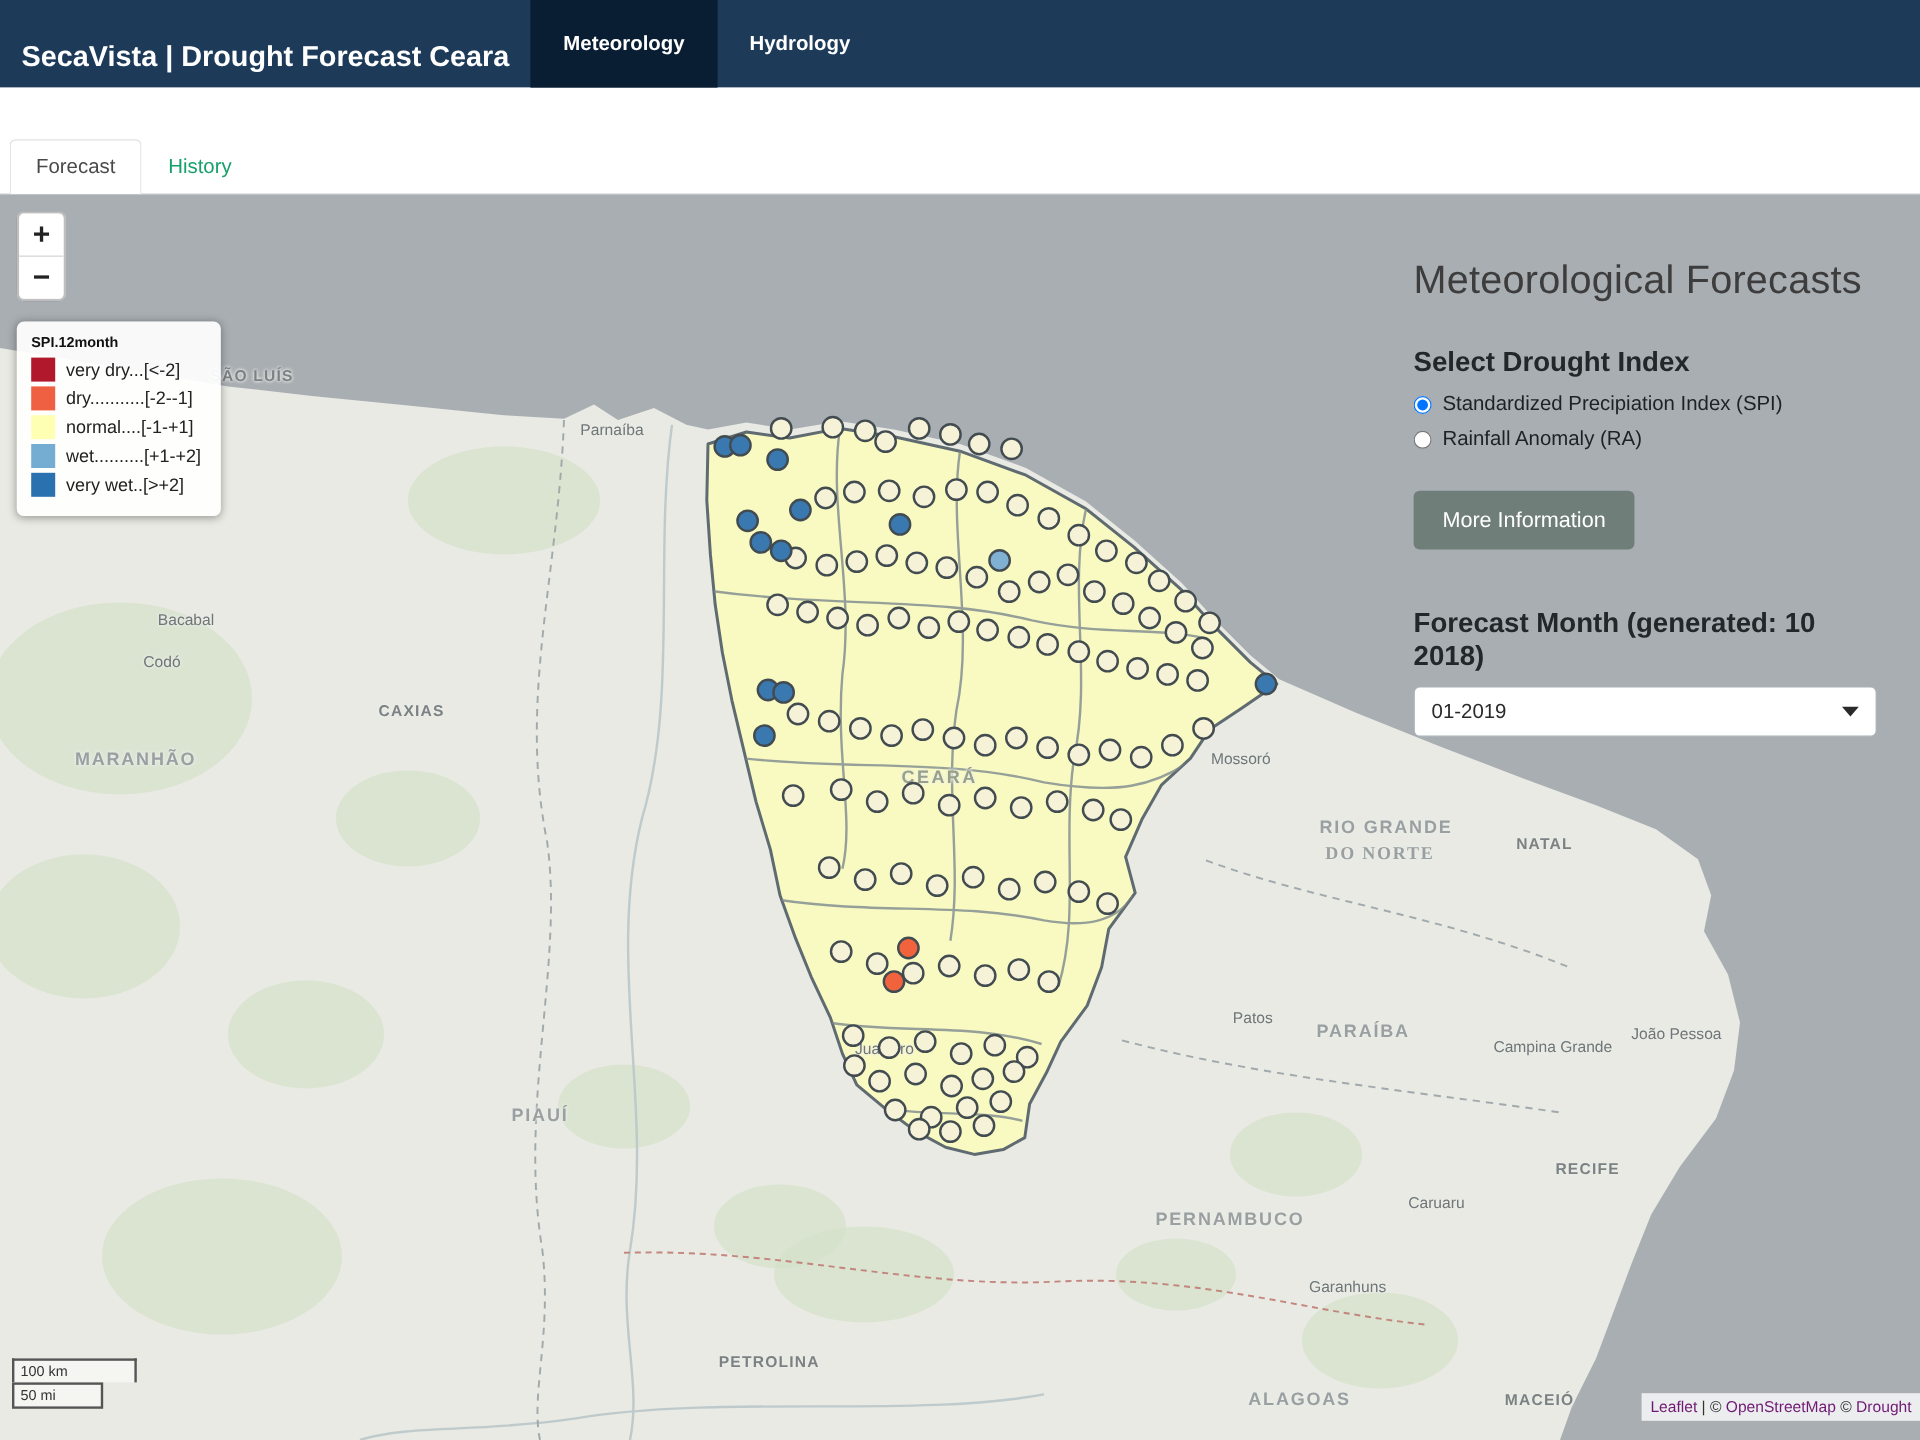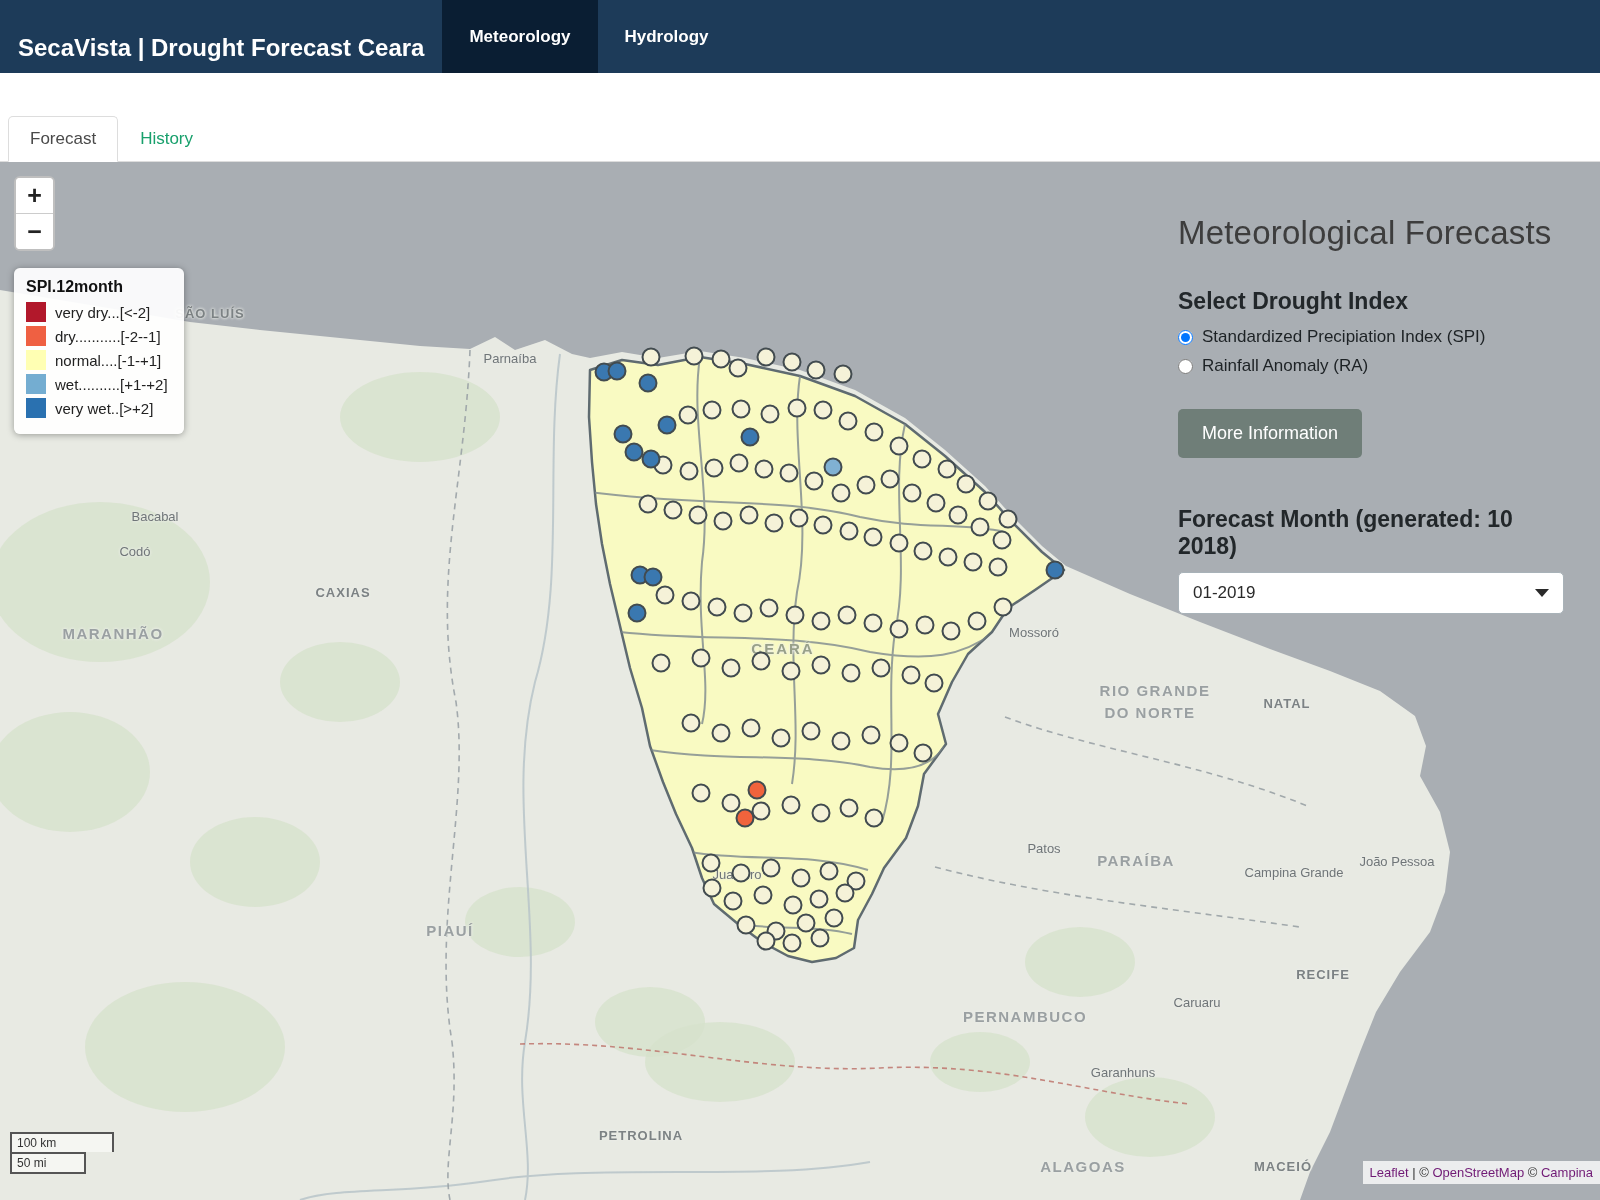--- a/index.html
+++ b/index.html
@@ -31,21 +31,21 @@
     pointer-events:auto;cursor:pointer;}
   
   .zoom-control{position:absolute;left:14px;top:14px;width:37px;background:#fff;
     border:2px solid rgba(0,0,0,.25);border-radius:6px;overflow:hidden;}
   .zoom-btn{height:35px;line-height:35px;text-align:center;font-size:25px;font-weight:bold;
     color:#222;cursor:pointer;background:#fff;}
   .zoom-btn:first-child{border-bottom:1px solid #ccc;}
   
   .legend{position:absolute;left:14px;top:106px;background:rgba(255,255,255,.93);
     border-radius:6px;box-shadow:0 1px 7px rgba(0,0,0,.35);padding:10px 16px 12px 12px;}
-  .legend-title{font-size:16px;font-weight:bold;color:#111;margin-bottom:6px;}
+  .legend-title{font-size:12px;font-weight:bold;color:#111;margin-bottom:6px;}
   .legend-item{display:flex;align-items:center;gap:9px;font-size:15px;color:#222;margin:4px 0;}
   .swatch{width:20px;height:20px;display:inline-block;flex:0 0 20px;}
   
   .panel{position:absolute;left:1178px;top:10px;width:388px;margin-top:42px;}
   .panel h1{font-size:33px;font-weight:400;color:#3d3d3d;margin:0 0 36px 0;letter-spacing:.2px;}
   .panel-label{font-size:23px;font-weight:bold;color:#22272a;margin:0 0 12px 0;}
   .panel-label.month{margin-top:48px;}
   .radio-row{display:flex;align-items:center;gap:9px;font-size:17px;color:#1d2225;
     margin:9px 0;cursor:pointer;}
   .radio-row input{width:15px;height:15px;margin:0;}
@@ -145,21 +145,21 @@
   <div id="labels-layer">
       <div class="place-label town-caps" style="left: 210px; top: 151px;">SÃO LUÍS</div>
       <div class="place-label city" style="left: 510px; top: 196px;">Parnaíba</div>
       <div class="place-label city" style="left: 155px; top: 354px;">Bacabal</div>
       <div class="place-label city" style="left: 135px; top: 389px;">Codó</div>
       <div class="place-label town-caps" style="left: 343px; top: 430px;">CAXIAS</div>
       <div class="place-label caps" style="left: 113px; top: 471px;">MARANHÃO</div>
       <div class="place-label ceara" style="left: 783px; top: 486px;">CEARÁ</div>
       <div class="place-label city" style="left: 1034px; top: 470px;">Mossoró</div>
       <div class="place-label caps" style="left: 1155px; top: 528px;">RIO GRANDE</div>
-      <div class="place-label caps" style="left: 1150px; top: 550px;">DO NORTE</div>
+      <div class="place-label caps" style="left: 1150px; top: 550px; font-family: Liberation Serif, serif;">DO NORTE</div>
       <div class="place-label town-caps" style="left: 1287px; top: 541px;">NATAL</div>
       <div class="place-label caps" style="left: 450px; top: 768px;">PIAUÍ</div>
       <div class="place-label city" style="left: 1044px; top: 686px;">Patos</div>
       <div class="place-label caps" style="left: 1136px; top: 698px;">PARAÍBA</div>
       <div class="place-label city" style="left: 1294px; top: 710px;">Campina Grande</div>
       <div class="place-label city" style="left: 1397px; top: 699px;">João Pessoa</div>
       <div class="place-label city" style="left: 737px; top: 712px;">Juazeiro</div>
       <div class="place-label caps" style="left: 1025px; top: 854px;">PERNAMBUCO</div>
       <div class="place-label city" style="left: 1197px; top: 840px;">Caruaru</div>
       <div class="place-label town-caps" style="left: 1323px; top: 812px;">RECIFE</div>
@@ -346,16 +346,16 @@
       <span class="caret"></span>
     </div>
   </aside>
 
   <div class="scale">
     <div class="scale-km">100 km</div>
     <div class="scale-mi">50 mi</div>
   </div>
 
   <div class="attribution">
-    <a>Leaflet</a><span> | © </span><a>OpenStreetMap</a><span> © </span><a>Campina</a>
+    <a>Leaflet</a><span> | © </span><a>OpenStreetMap</a><span> © </span><a>Drought</a>
   </div>
 
 </div>
 
 </body></html>

